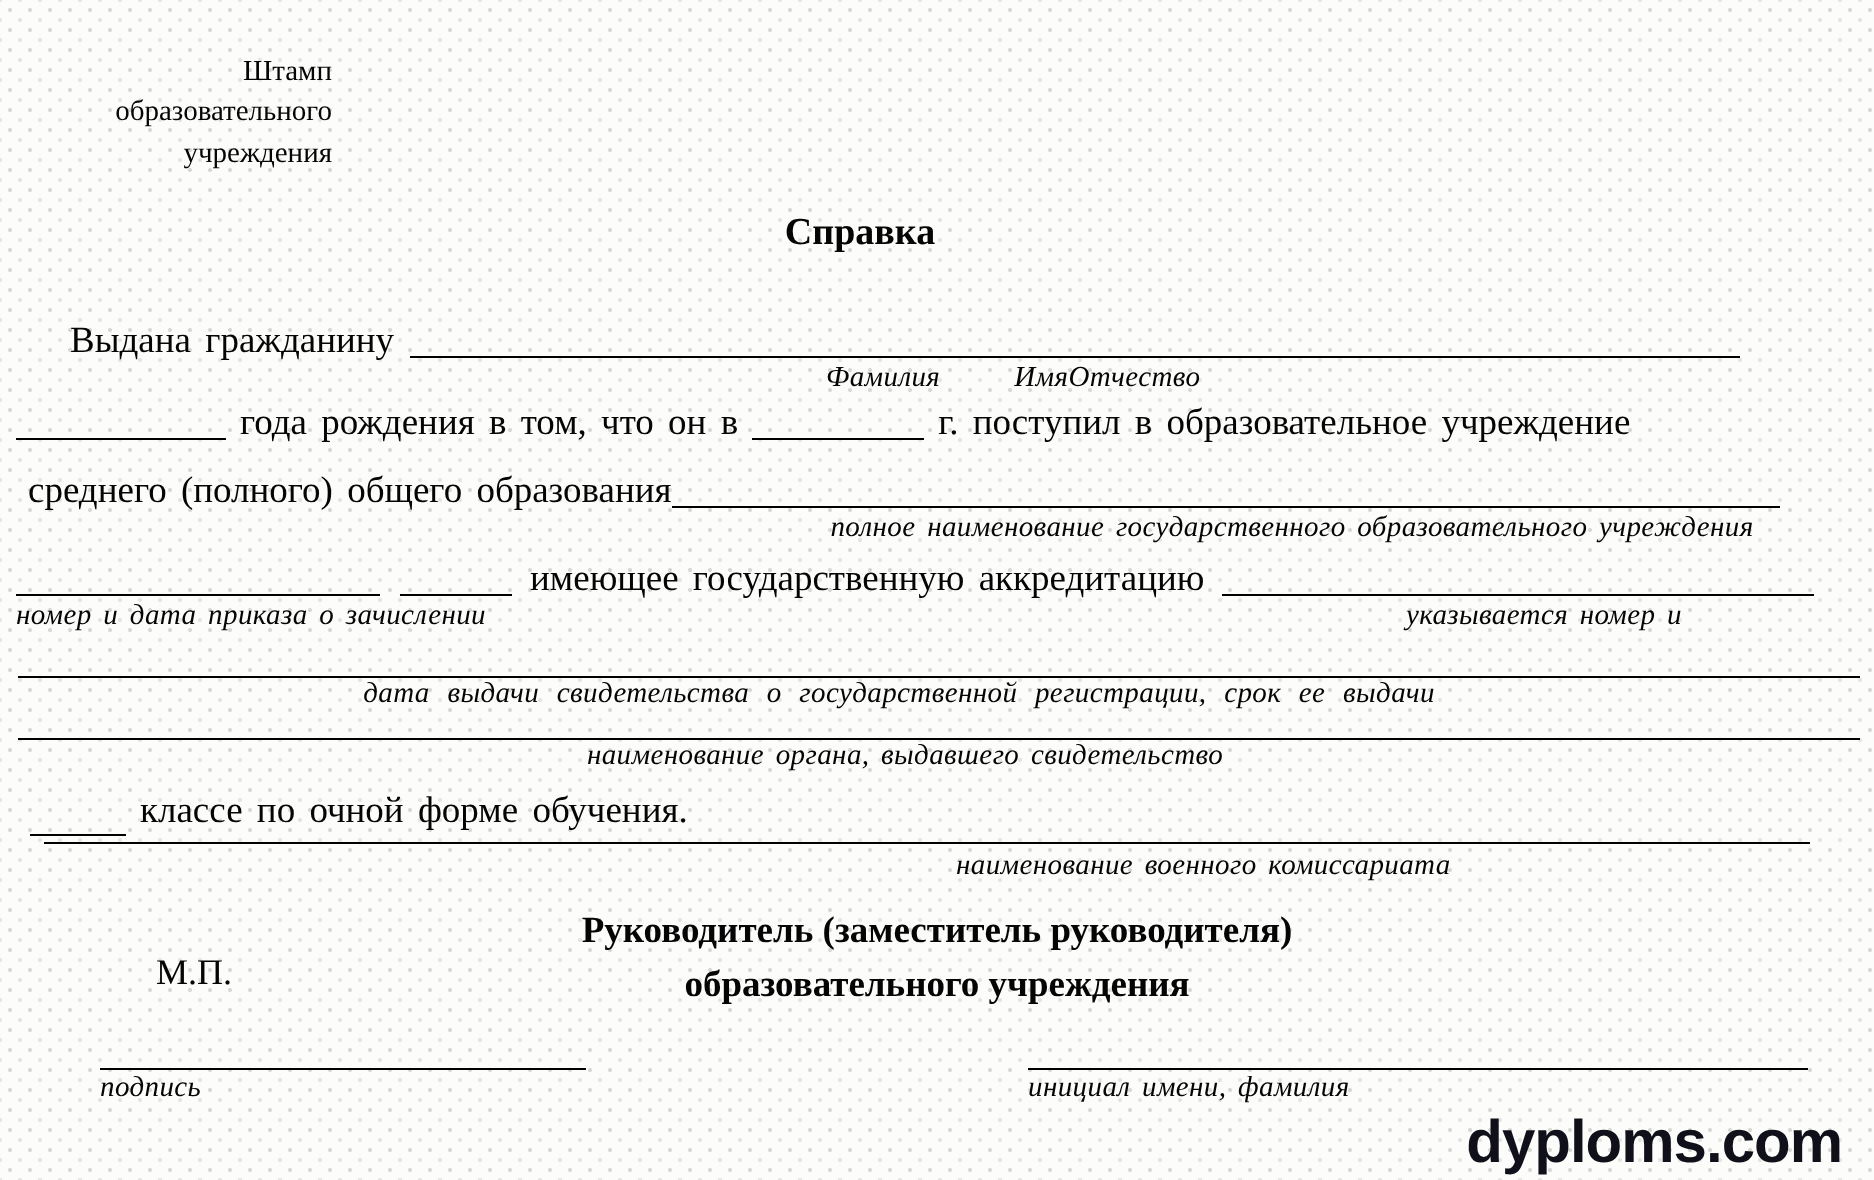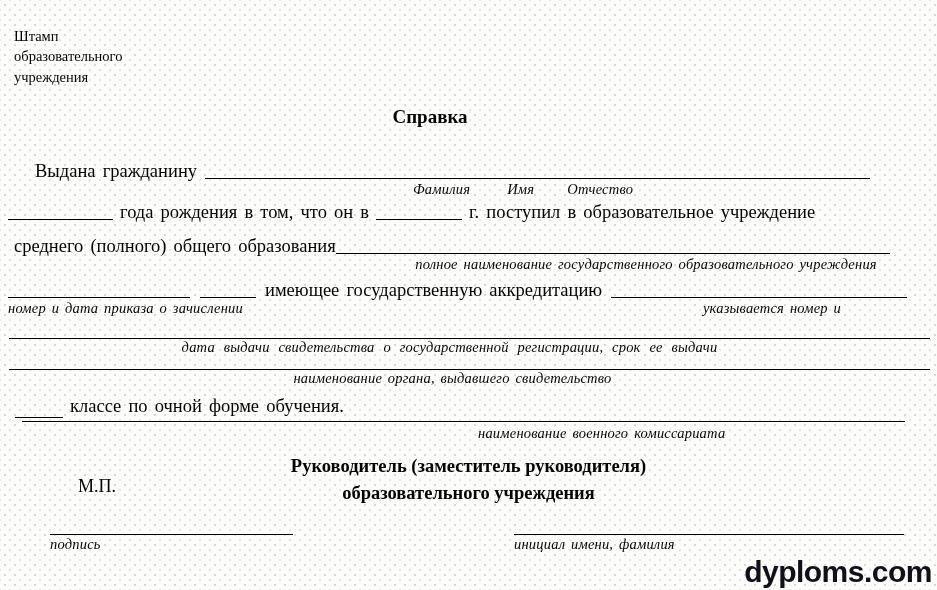--- a/index.html
+++ b/index.html
@@ -12,21 +12,21 @@
     position:relative;width:937px;height:590px;overflow:hidden;box-sizing:border-box;
     background-color:#fcfcfa;
     background-image:
       radial-gradient(circle,#d8d8d4 0.8px,transparent 1.2px),
       radial-gradient(circle,#e4e4e0 0.8px,transparent 1.2px);
     background-size:10px 10px,10px 10px;
     background-position:0 0,5px 5px;
   }
   .stamp{
     position:absolute;left:14px;top:26px;width:152px;
-    text-align:left;font-size:14.5px;line-height:1.4;font-weight:bold;font-weight:normal;
+    text-align:right;font-size:14.5px;line-height:1.4;font-weight:bold;font-weight:normal;
   }
   .title{
     padding-top:86px;width:860px;text-align:center;
     font-weight:bold;font-size:19px;line-height:1.2;margin-top:20px;
   }
   .row{
     display:flex;align-items:flex-end;font-size:18.5px;line-height:1.3;
     word-spacing:2.5px;white-space:nowrap;
   }
   .blank{height:0;border-bottom:1.7px solid #000;margin-bottom:4px;flex:0 0 auto;}
@@ -34,21 +34,21 @@
   .cap{
     font-style:italic;font-size:14.5px;line-height:1.05;
     word-spacing:2px;letter-spacing:0.2px;white-space:nowrap;
   }
   .hline{height:0;border-bottom:1.7px solid #000;margin-left:9px;margin-right:7px;}
 
   .r1{margin-top:30px;margin-left:35px;margin-right:67px;}
   .r1 .lbl{padding-right:8px;}
   .capr1{display:flex;margin-left:413px;margin-top:-1px;}
   .capr1 .g1{margin-left:37px;}
-  .capr1 .g2{margin-left:33px;}
+  .capr1 .g2{}
 
   .r2{margin-top:3px;margin-left:8px;margin-right:37px;}
   .r2 .b1{width:105px;}
   .r2 .b2{width:86px;}
   .r2 .lbl{padding:0 7px;}
   .r2 .lbl2{padding-left:7px;}
 
   .r3{margin-top:10px;margin-left:14px;margin-right:47px;}
   .capr3{margin-left:400px;width:492px;text-align:center;margin-top:-1px;}
 
@@ -75,21 +75,21 @@
   .sig-head{margin-top:12px;width:937px;text-align:center;font-weight:bold;font-size:18.5px;line-height:1.45;}
   .mp{position:absolute;left:78px;top:476px;font-size:18px;}
   .sig-row{display:flex;margin-top:27px;align-items:flex-start;}
   .sig-col{display:flex;flex-direction:column;}
   .sig-left{margin-left:50px;width:243px;}
   .sig-right{margin-left:auto;margin-right:33px;width:390px;}
   .sline{height:0;border-bottom:1.6px solid #000;width:100%;}
   .scap{margin-top:2px;}
 
   .watermark{
-    position:absolute;right:5px;bottom:1px;
+    position:absolute;right:16px;bottom:1px;
     font-family:"Liberation Sans","DejaVu Sans",sans-serif;
     font-weight:bold;font-size:30px;letter-spacing:-0.5px;color:#10101a;
   }
 </style>
 </head>
 <body>
 
 <div class="page">
 
   <div class="stamp">

